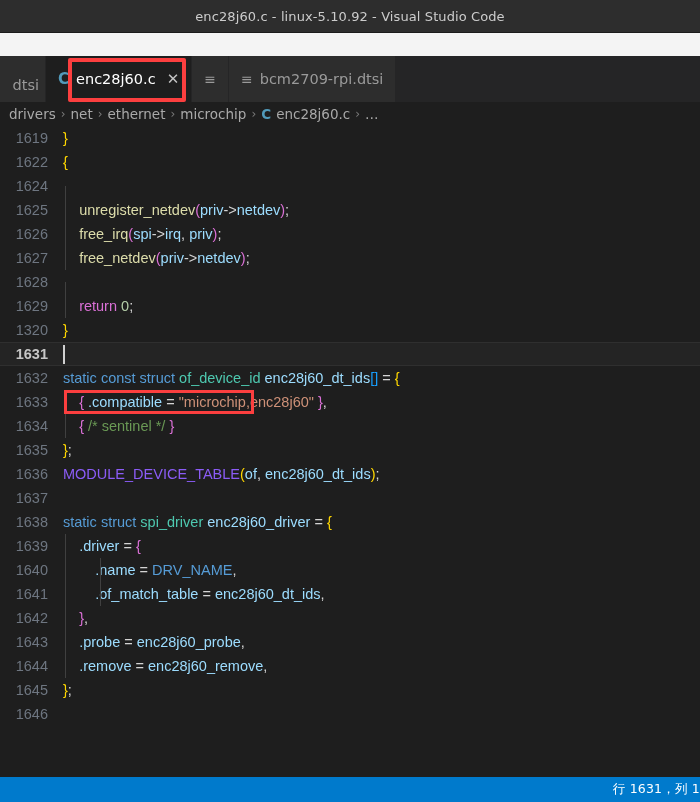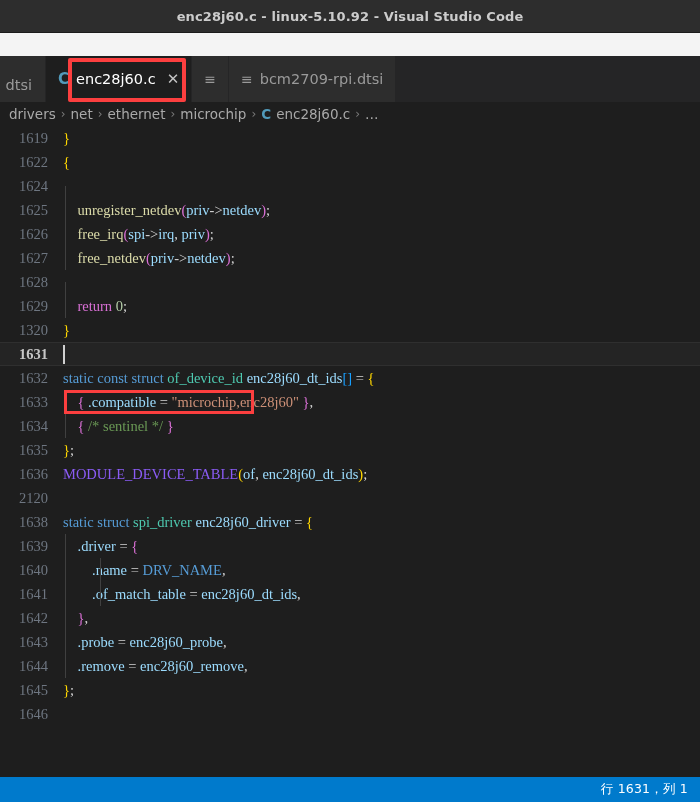--- a/index.html
+++ b/index.html
@@ -10,21 +10,21 @@
     overflow: hidden;
   }
   .window { width: 700px; height: 802px; position: relative; display: flex; flex-direction: column; background:#1e1e1e; }
 
   
   .titlebar {
     height: 33px; flex: 0 0 33px;
     background: #2d2d2d;
     display: flex; align-items: center; justify-content: center;
     color: #cccccc;
-    font-size: 13px; font-weight: bold;
+    font-size: 13px; font-weight: normal;
     letter-spacing: .1px;
     border-bottom: 1px solid #1b1b1b;
   }
 
   
   .whitestrip {
     height: 23px; flex: 0 0 23px;
     background: #f4f4f4;
   }
 
@@ -46,21 +46,21 @@
     border-right: 1px solid #252526;
     white-space: nowrap;
     position: relative;
     min-width: 0;
   }
   .tab.partial {
     width: 46px; padding-left: 0; padding-right: 0;
     justify-content: flex-end;
     overflow: hidden;
   }
-  .tab.partial .tab-label { padding-right: 13px; margin-top: 12px; }
+  .tab.partial .tab-label { padding-right: 6px; margin-top: 12px; }
   .tab.active {
     background: #1e1e1e;
     color: #ffffff;
   }
   .tab-icon-c {
     color: #519aba; font-size: 15px; font-weight: bold;
     font-family: "DejaVu Sans", "Liberation Sans", sans-serif;
     flex: 0 0 auto;
   }
   .tab-icon-dtsi {
@@ -101,21 +101,21 @@
 
   
   .editor {
     flex: 1 1 auto;
     position: relative;
     background: #1e1e1e;
     overflow: hidden;
   }
   .code-area {
     position: absolute; inset: 0;
-    font-family: Liberation Serif, serif;
+    font-family: Liberation Sans, sans-serif;
     font-size: 14.5px;
     line-height: 24px;
   }
   .line {
     height: 24px;
     display: flex; align-items: center;
     position: relative;
     white-space: pre;
   }
   .line.current { background: #242424; box-shadow: inset 0 1px 0 #2f2f2f, inset 0 -1px 0 #2f2f2f; }
@@ -164,21 +164,20 @@
     border: 3px solid #fc3f3f;
     pointer-events: none;
     z-index: 4;
   }
 
   
   .statusbar {
     height: 25px; flex: 0 0 25px;
     background: #007acc;
     display: flex; align-items: center; justify-content: flex-end;
-    padding-right: 12px;
     color: #ffffff;
     font-size: 12.5px;
   }
   .status-pos { letter-spacing: .2px; }
 </style>
 </head>
 <body>
 
 <div class="window">
 
@@ -303,21 +302,21 @@
         <span class="ln">1635</span>
         <span class="code"><span class="br1">}</span><span class="pun">;</span></span>
       </div>
 
       <div class="line">
         <span class="ln">1636</span>
         <span class="code"><span class="mac">MODULE_DEVICE_TABLE</span><span class="br1">(</span><span class="var">of</span><span class="pun">,</span> <span class="var">enc28j60_dt_ids</span><span class="br1">)</span><span class="pun">;</span></span>
       </div>
 
       <div class="line">
-        <span class="ln">2120</span>
+        <span class="ln">1637</span>
         <span class="code"></span>
       </div>
 
       <div class="line">
         <span class="ln">1638</span>
         <span class="code"><span class="kw">static</span> <span class="kw">struct</span> <span class="typ">spi_driver</span> <span class="var">enc28j60_driver</span> <span class="pun">=</span> <span class="br1">{</span></span>
       </div>
 
       <div class="line">
         <span class="ln">1639</span>

